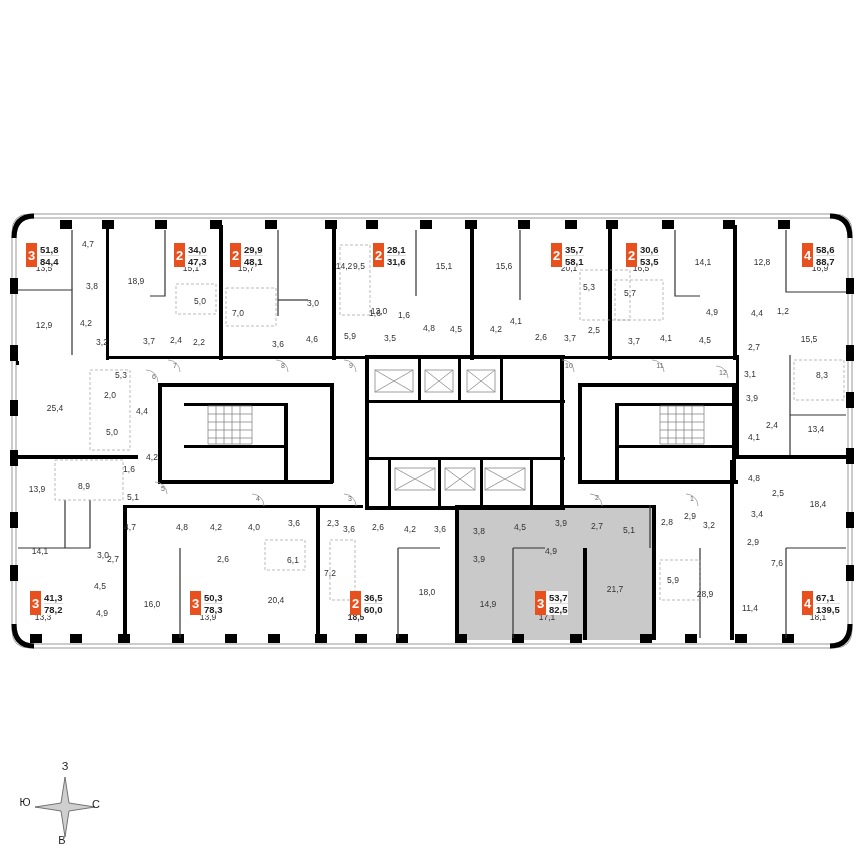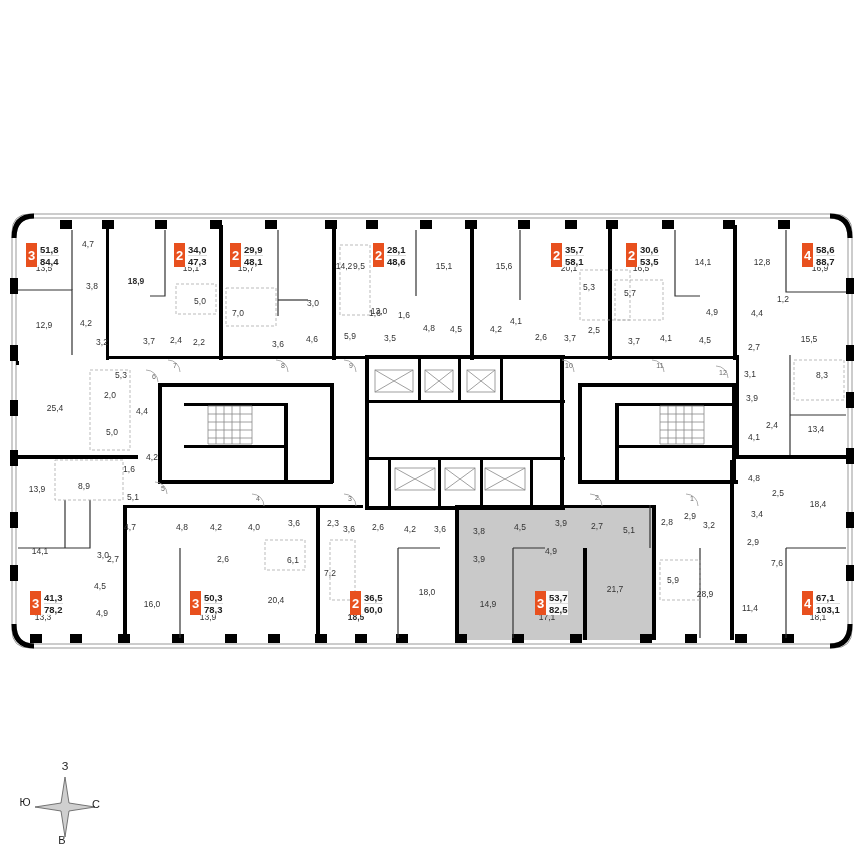--- a/index.html
+++ b/index.html
@@ -203,21 +203,21 @@
   </g>
 </svg>
 
 <div id="labels">
     <span class="lbl" style="left: 44px; top: 268px;">13,5</span>
     <span class="lbl" style="left: 88px; top: 244px;">4,7</span>
     <span class="lbl" style="left: 92px; top: 286px;">3,8</span>
     <span class="lbl" style="left: 44px; top: 325px;">12,9</span>
     <span class="lbl" style="left: 86px; top: 323px;">4,2</span>
     <span class="lbl" style="left: 102px; top: 342px;">3,2</span>
-    <span class="lbl" style="left: 136px; top: 281px; font-weight: bold;">18,9</span>
+    <span class="lbl" style="left: 136px; top: 281px;">18,9</span>
     <span class="lbl" style="left: 191px; top: 268px;">15,1</span>
     <span class="lbl" style="left: 200px; top: 301px;">5,0</span>
     <span class="lbl" style="left: 149px; top: 341px;">3,7</span>
     <span class="lbl" style="left: 176px; top: 340px;">2,4</span>
     <span class="lbl" style="left: 199px; top: 342px;">2,2</span>
     <span class="lbl" style="left: 246px; top: 268px;">15,7</span>
     <span class="lbl" style="left: 238px; top: 313px;">7,0</span>
     <span class="lbl" style="left: 304px; top: 266px; margin-left: 40px;">14,2</span>
     <span class="lbl" style="left: 313px; top: 303px;">3,0</span>
     <span class="lbl" style="left: 278px; top: 344px;">3,6</span>
@@ -241,21 +241,21 @@
     <span class="lbl" style="left: 594px; top: 330px;">2,5</span>
     <span class="lbl" style="left: 630px; top: 293px;">5,7</span>
     <span class="lbl" style="left: 634px; top: 341px;">3,7</span>
     <span class="lbl" style="left: 666px; top: 338px;">4,1</span>
     <span class="lbl" style="left: 641px; top: 268px;">16,5</span>
     <span class="lbl" style="left: 703px; top: 262px;">14,1</span>
     <span class="lbl" style="left: 712px; top: 312px;">4,9</span>
     <span class="lbl" style="left: 705px; top: 340px;">4,5</span>
     <span class="lbl" style="left: 762px; top: 262px;">12,8</span>
     <span class="lbl" style="left: 820px; top: 268px;">16,9</span>
-    <span class="lbl" style="left: 783px; top: 299px;">1,2</span>
+    <span class="lbl" style="left: 783px; top: 311px;">1,2</span>
     <span class="lbl" style="left: 757px; top: 313px;">4,4</span>
     <span class="lbl" style="left: 754px; top: 347px;">2,7</span>
     <span class="lbl" style="left: 809px; top: 339px;">15,5</span>
     <span class="lbl" style="left: 121px; top: 375px;">5,3</span>
     <span class="lbl" style="left: 110px; top: 395px;">2,0</span>
     <span class="lbl" style="left: 55px; top: 408px;">25,4</span>
     <span class="lbl" style="left: 142px; top: 411px;">4,4</span>
     <span class="lbl" style="left: 112px; top: 432px;">5,0</span>
     <span class="lbl" style="left: 152px; top: 457px;">4,2</span>
     <span class="lbl" style="left: 129px; top: 469px;">1,6</span>
@@ -349,21 +349,21 @@
       <div class="rooms" style="background: rgb(232, 80, 30);">2</div>
       <div class="areas">
         <span class="a1">29,9</span>
         <span>48,1</span>
       </div>
     </div>
     <div class="badge" style="left: 373px; top: 243px;">
       <div class="rooms" style="background: rgb(232, 80, 30);">2</div>
       <div class="areas">
         <span class="a1">28,1</span>
-        <span>48,6</span>
+        <span>31,6</span>
       </div>
     </div>
     <div class="badge" style="left: 551px; top: 243px;">
       <div class="rooms" style="background: rgb(232, 80, 30);">2</div>
       <div class="areas">
         <span class="a1">35,7</span>
         <span>58,1</span>
       </div>
     </div>
     <div class="badge" style="left: 626px; top: 243px;">
@@ -405,21 +405,21 @@
       <div class="rooms" style="background: rgb(232, 80, 30);">3</div>
       <div class="areas">
         <span class="a1">53,7</span>
         <span>82,5</span>
       </div>
     </div>
     <div class="badge" style="left: 802px; top: 591px;">
       <div class="rooms" style="background: rgb(232, 80, 30);">4</div>
       <div class="areas">
         <span class="a1">67,1</span>
-        <span>103,1</span>
+        <span>139,5</span>
       </div>
     </div>
   </div>
 
 <div>
   <svg style="position:absolute;left:32px;top:774px;" width="66" height="66" viewBox="0 0 66 66">
     <path d="M33,3 L37,29 L63,33 L37,37 L33,63 L29,37 L3,33 L29,29 Z" fill="#cfcfcf" stroke="#555" stroke-width="0.8"></path>
   </svg>
   <span class="compass-lbl" style="left:65px;top:766px;">З</span>
   <span class="compass-lbl" style="left:62px;top:840px;">В</span>

